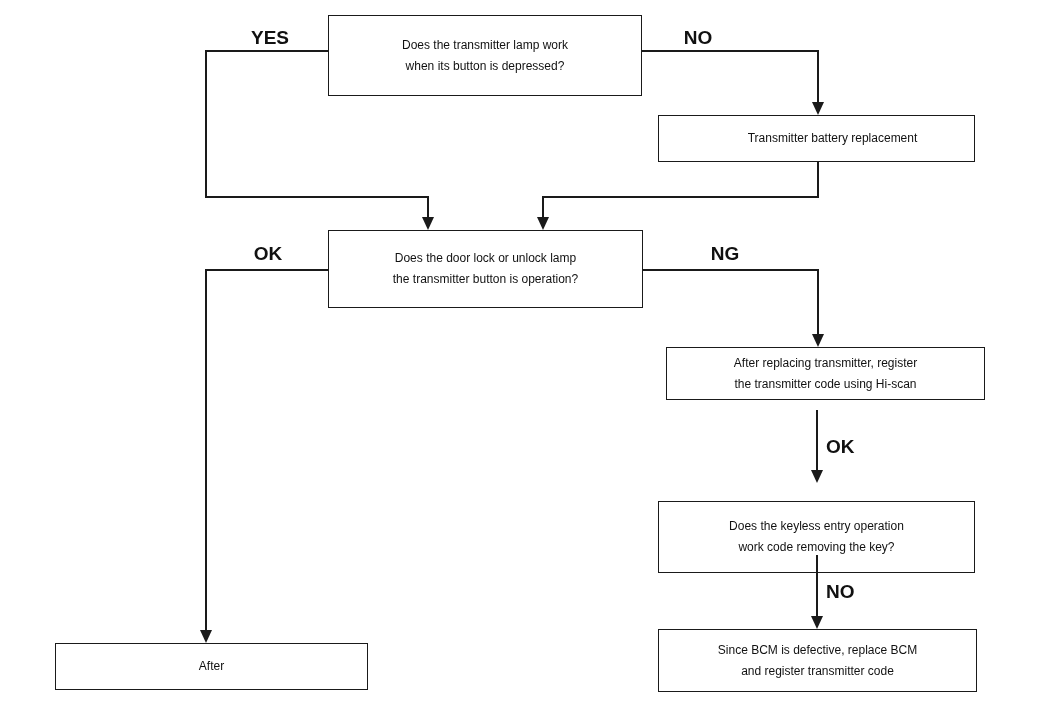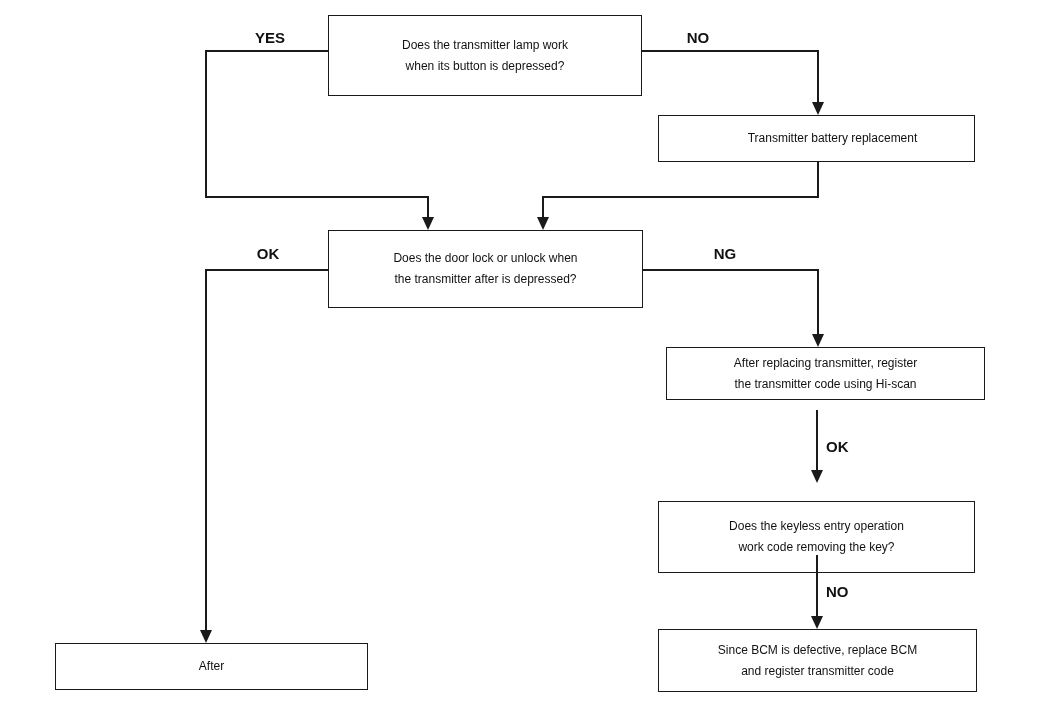--- a/index.html
+++ b/index.html
@@ -42,43 +42,43 @@
   .arrow {
     position: absolute;
     width: 0; height: 0;
     border-left: 6px solid transparent;
     border-right: 6px solid transparent;
     border-top: 13px solid var(--line);
   }
   .elabel {
     position: absolute;
     font-weight: 700;
-    font-size: 15px;
+    font-size: 19px;
     line-height: 17px;
     color: var(--text);
     text-align: center;
   }
 </style>
 </head>
 <body>
 
 <div class="canvas">
 
   <div class="box" style="left:328px; top:15px; width:314px; height:81px;">
     <span>Does the transmitter lamp work</span>
     <span>when its button is depressed?</span>
   </div>
 
   <div class="box" style="left:658px; top:115px; width:317px; height:47px;padding-left:32px;">
     <span>Transmitter battery replacement</span>
   </div>
 
   <div class="box" style="left:328px; top:230px; width:315px; height:78px;">
-    <span>Does the door lock or unlock when</span>
-    <span>the transmitter after is depressed?</span>
+    <span>Does the door lock or unlock lamp</span>
+    <span>the transmitter button is operation?</span>
   </div>
 
   <div class="box" style="left:666px; top:347px; width:319px; height:53px;">
     <span>After replacing transmitter, register</span>
     <span>the transmitter code using Hi-scan</span>
   </div>
 
   <div class="box" style="left:658px; top:501px; width:317px; height:72px;">
     <span>Does the keyless entry operation</span>
     <span>work code removing the key?</span>

